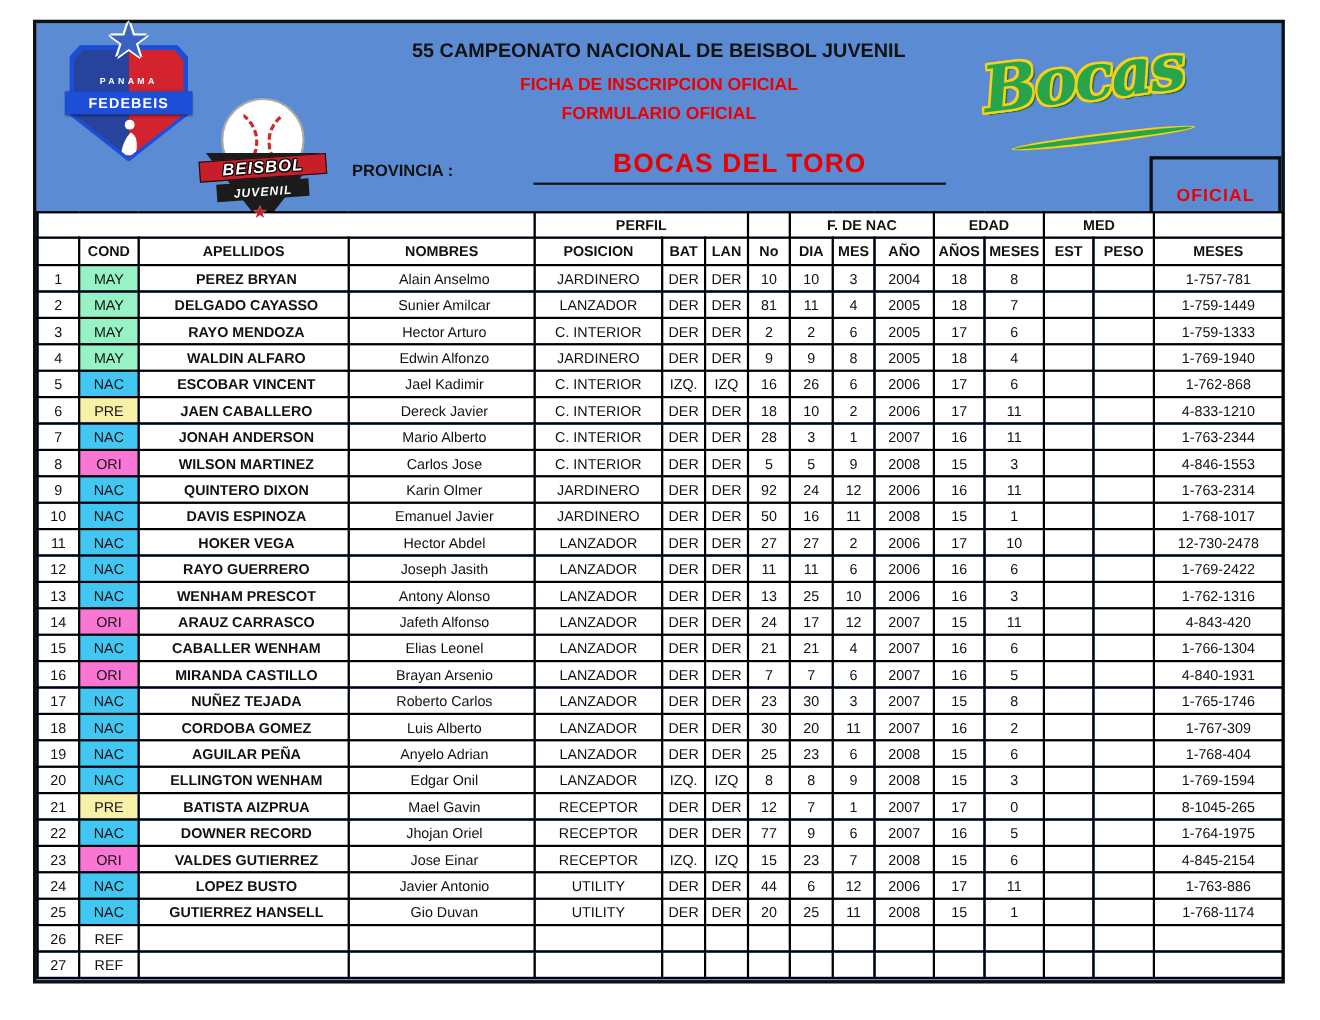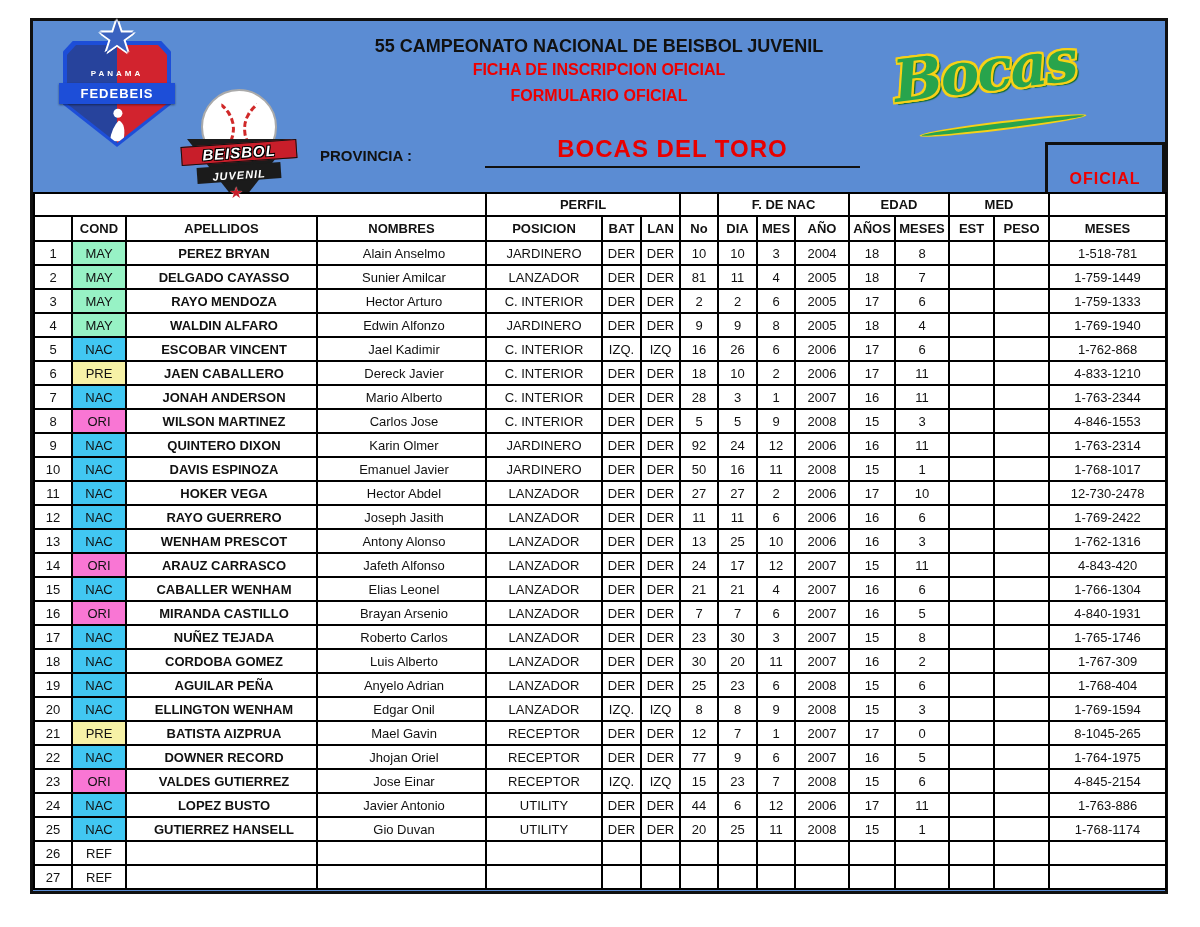--- a/index.html
+++ b/index.html
@@ -5,21 +5,21 @@
   * { margin:0; padding:0; box-sizing:border-box; }
   body { background:#fff; font-family:"Liberation Sans", sans-serif; }
   .page { position:relative; width:1200px; height:927px; background:#fff; overflow:hidden; }
   .board { position:absolute; left:30px; top:18px; width:1138px; height:876px;
            border:3px solid #101010; background:#5b8cd3; }
 
   
   .titles { position:absolute; left:0; top:0; width:100%; text-align:center; }
   .t-black { font-size:18px; font-weight:bold; color:#111; }
   .t-red   { font-size:16px; font-weight:bold; color:#ee0000; }
-  .t1 { margin-top:4px; } .t2 { margin-top:15px; } .t3 { margin-top:4px; } .t4 { margin-top:8px; }
+  .t1 { margin-top:4px; } .t2 { margin-top:15px; } .t3 { margin-top:12px; } .t4 { margin-top:8px; }
 
   .provincia-label { position:absolute; left:287px; top:126px; font-size:15px; font-weight:bold; color:#111; }
   .provincia-box { position:absolute; left:452px; top:114px; width:375px; text-align:center;
                    border-bottom:2px solid #111; padding-bottom:3px; }
   .provincia-value { font-size:24px; font-weight:bold; color:#e80000; letter-spacing:1px; }
 
   .oficial-box { position:absolute; left:1012px; top:121px; width:120px; height:74px;
                  border:3px solid #101010; background:#5b8cd3; display:flex;
                  align-items:center; justify-content:center; }
   .oficial-text { color:#ee0000; font-weight:bold; font-size:16px; letter-spacing:1px; }
@@ -191,21 +191,21 @@
             <td class="c-bat">DER</td>
             <td class="c-lan">DER</td>
             <td class="c-no">10</td>
             <td class="c-dia">10</td>
             <td class="c-mes">3</td>
             <td class="c-ano">2004</td>
             <td class="c-anos">18</td>
             <td class="c-meses">8</td>
             <td class="c-est"></td>
             <td class="c-peso"></td>
-            <td class="c-cedula">1-518-781</td>
+            <td class="c-cedula">1-757-781</td>
           </tr>
           <tr class="data-row">
             <td class="c-num">2</td>
             <td class="c-cond" style="background: rgb(151, 242, 197);">MAY</td>
             <td class="c-apellidos">DELGADO CAYASSO</td>
             <td class="c-nombres">Sunier Amilcar</td>
             <td class="c-posicion">LANZADOR</td>
             <td class="c-bat">DER</td>
             <td class="c-lan">DER</td>
             <td class="c-no">81</td>

